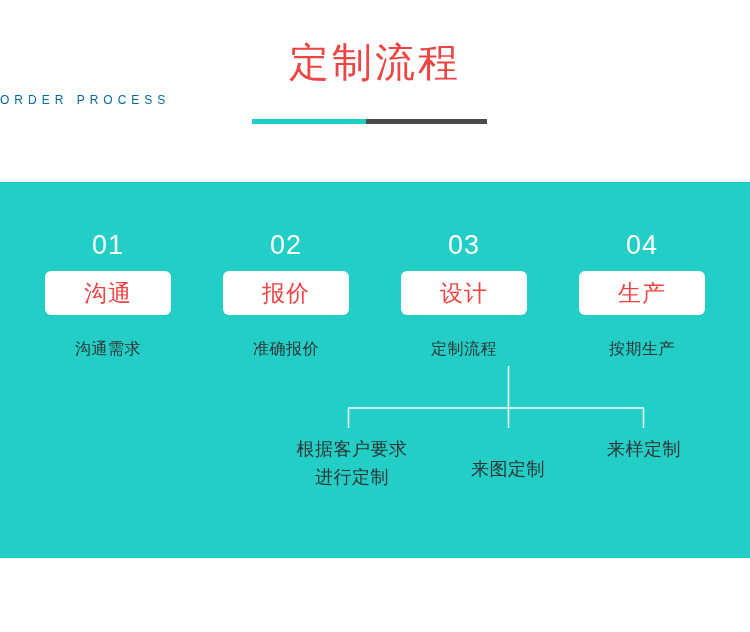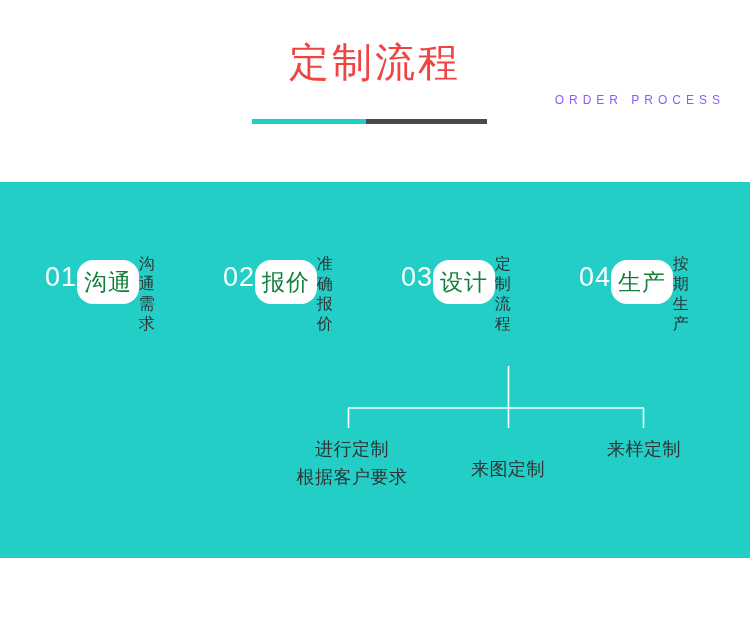--- a/index.html
+++ b/index.html
@@ -34,24 +34,24 @@
     line-height: 48px;
     font-weight: normal;
     color: #ef4444;
     letter-spacing: 3px;
   }
   .header-subtitle {
     position: absolute;
     left: 0;
     top: 92px;
     width: 725px;
-    text-align: right;
+    text-align: left;
     font-size: 12px;
     line-height: 16px;
-    color: #8b5cf6;
+    color: #0369a1;
     letter-spacing: 5px;
     font-weight: normal;
   }
   .header-rule {
     position: absolute;
     left: 252px;
     top: 119px;
     width: 235px;
     height: 5px;
     background: #4a4a4a;
@@ -80,43 +80,43 @@
     position: absolute;
     left: 45px;
     top: 48px;
     width: 660px;
     display: flex;
     justify-content: space-between;
   }
   .step {
     width: 126px;
     display: flex;
-    flex-direction: row;
+    flex-direction: column;
     align-items: center;
   }
   .step-number {
     font-size: 27px;
     line-height: 30px;
     color: #ffffff;
     font-weight: 300;
     letter-spacing: 1px;
     margin-bottom: 11px;
   }
   .step-card {
     width: 126px;
     height: 44px;
     box-sizing: border-box;
     background: #ffffff;
-    border-radius: 16px;
+    border-radius: 6px;
     display: flex;
     align-items: center;
     justify-content: center;
     font-size: 23px;
     line-height: 23px;
-    color: #15803d;
+    color: #ef4444;
     letter-spacing: 1px;
   }
   .step-desc {
     margin-top: 24px;
     font-size: 16px;
     line-height: 20px;
     color: #2f3335;
     letter-spacing: 0.5px;
   }
 
@@ -199,22 +199,22 @@
 
     <line x1="348.5" y1="226" x2="348.5" y2="246" stroke="#ffffff" stroke-width="1.6"></line>
 
     <line x1="508.5" y1="226" x2="508.5" y2="246" stroke="#ffffff" stroke-width="1.6"></line>
 
     <line x1="643.5" y1="226" x2="643.5" y2="246" stroke="#ffffff" stroke-width="1.6"></line>
   </svg>
 
   <div class="sublabels">
     <div class="sublabel sublabel-a">
+      <div>根据客户要求</div>
       <div>进行定制</div>
-      <div>根据客户要求</div>
     </div>
     <div class="sublabel sublabel-b">
       <div>来图定制</div>
     </div>
     <div class="sublabel sublabel-c">
       <div>来样定制</div>
     </div>
   </div>
 
 </div>

